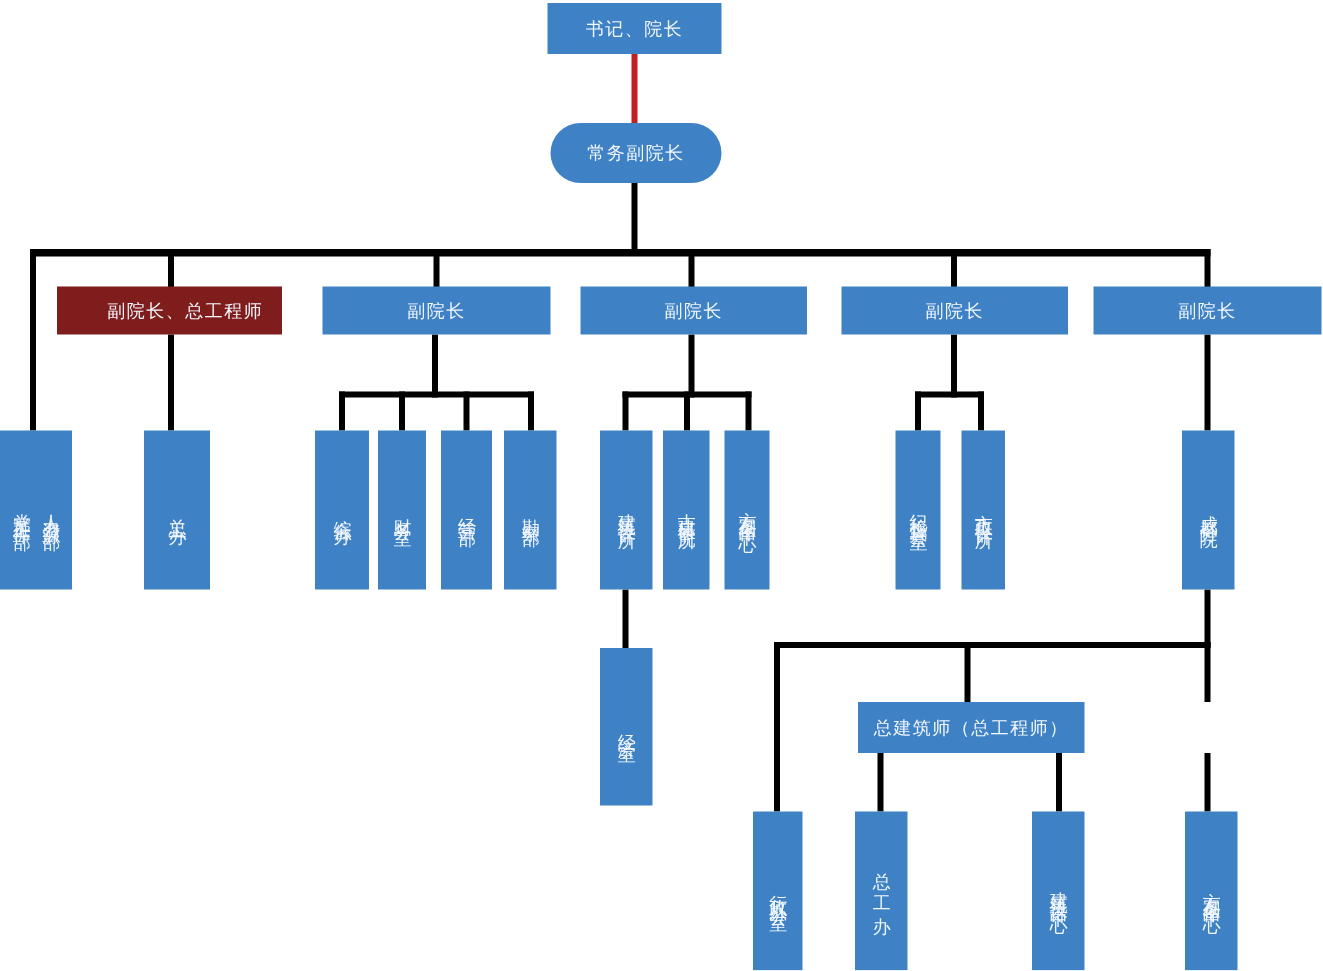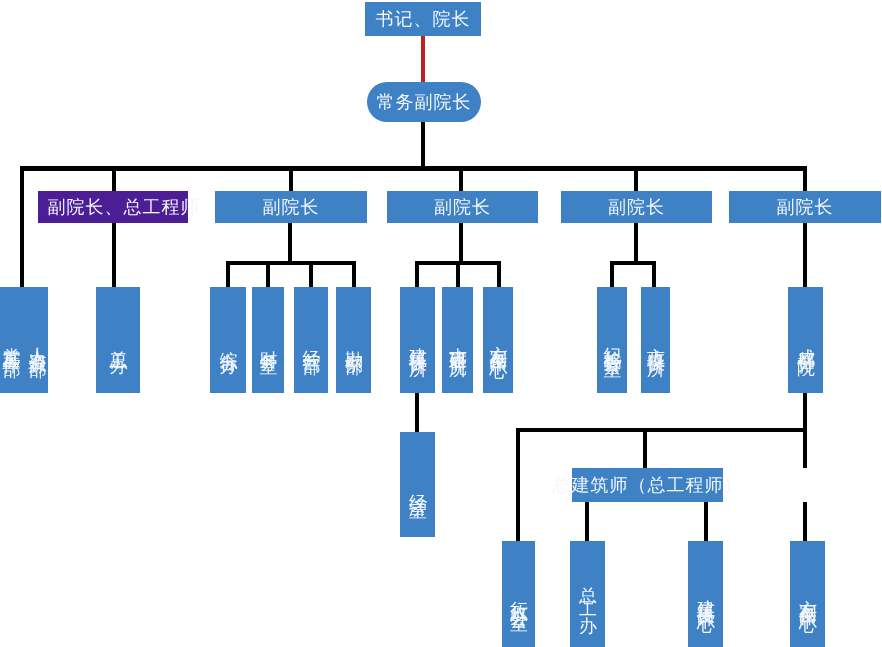--- a/index.html
+++ b/index.html
@@ -10,21 +10,21 @@
     background: #ffffff;
     overflow: hidden;
     font-family: "DejaVu Sans", "Liberation Sans", sans-serif;
   }
   .line { position: absolute; }
   .node {
     position: absolute;
     display: flex;
     align-items: center;
     justify-content: center;
-    font-size: 18px;
+    font-size: 12px;
     box-sizing: border-box;
     z-index: 2;
   }
   .node.h span { white-space: nowrap; letter-spacing: 1px; }
   .node.v span {
     writing-mode: vertical-rl;
     text-orientation: upright;
     letter-spacing: 3px;
     line-height: 1.05;
   }
@@ -68,21 +68,21 @@
     <div class="line" style="left: 803px; top: 428px; width: 4px; height: 40px; background: rgb(0, 0, 0);"></div>
     <div class="line" style="left: 585px; top: 502px; width: 4px; height: 39px; background: rgb(0, 0, 0);"></div>
     <div class="line" style="left: 704px; top: 502px; width: 4px; height: 39px; background: rgb(0, 0, 0);"></div>
     <div class="line" style="left: 803px; top: 502px; width: 4px; height: 39px; background: rgb(0, 0, 0);"></div>
     <div class="node h" style="left: 365px; top: 2px; width: 116px; height: 34px; background: rgb(62, 129, 196); color: rgb(242, 247, 253);">
       <span>书记、院长</span>
     </div>
     <div class="node h" style="left: 367px; top: 82px; width: 114px; height: 40px; background: rgb(62, 129, 196); color: rgb(242, 247, 253); border-radius: 20px;">
       <span>常务副院长</span>
     </div>
-    <div class="node h" style="left: 38px; top: 191px; width: 150px; height: 32px; background: #4c1d95; color: rgb(242, 247, 253); padding-left: 21px;">
+    <div class="node h" style="left: 38px; top: 191px; width: 150px; height: 32px; background: #7f1d1d; color: rgb(242, 247, 253); padding-left: 21px;">
       <span>副院长、总工程师</span>
     </div>
     <div class="node h" style="left: 215px; top: 191px; width: 152px; height: 32px; background: rgb(62, 129, 196); color: rgb(242, 247, 253);">
       <span>副院长</span>
     </div>
     <div class="node h" style="left: 387px; top: 191px; width: 151px; height: 32px; background: rgb(62, 129, 196); color: rgb(242, 247, 253);">
       <span>副院长</span>
     </div>
     <div class="node h" style="left: 561px; top: 191px; width: 151px; height: 32px; background: rgb(62, 129, 196); color: rgb(242, 247, 253);">
       <span>副院长</span>

